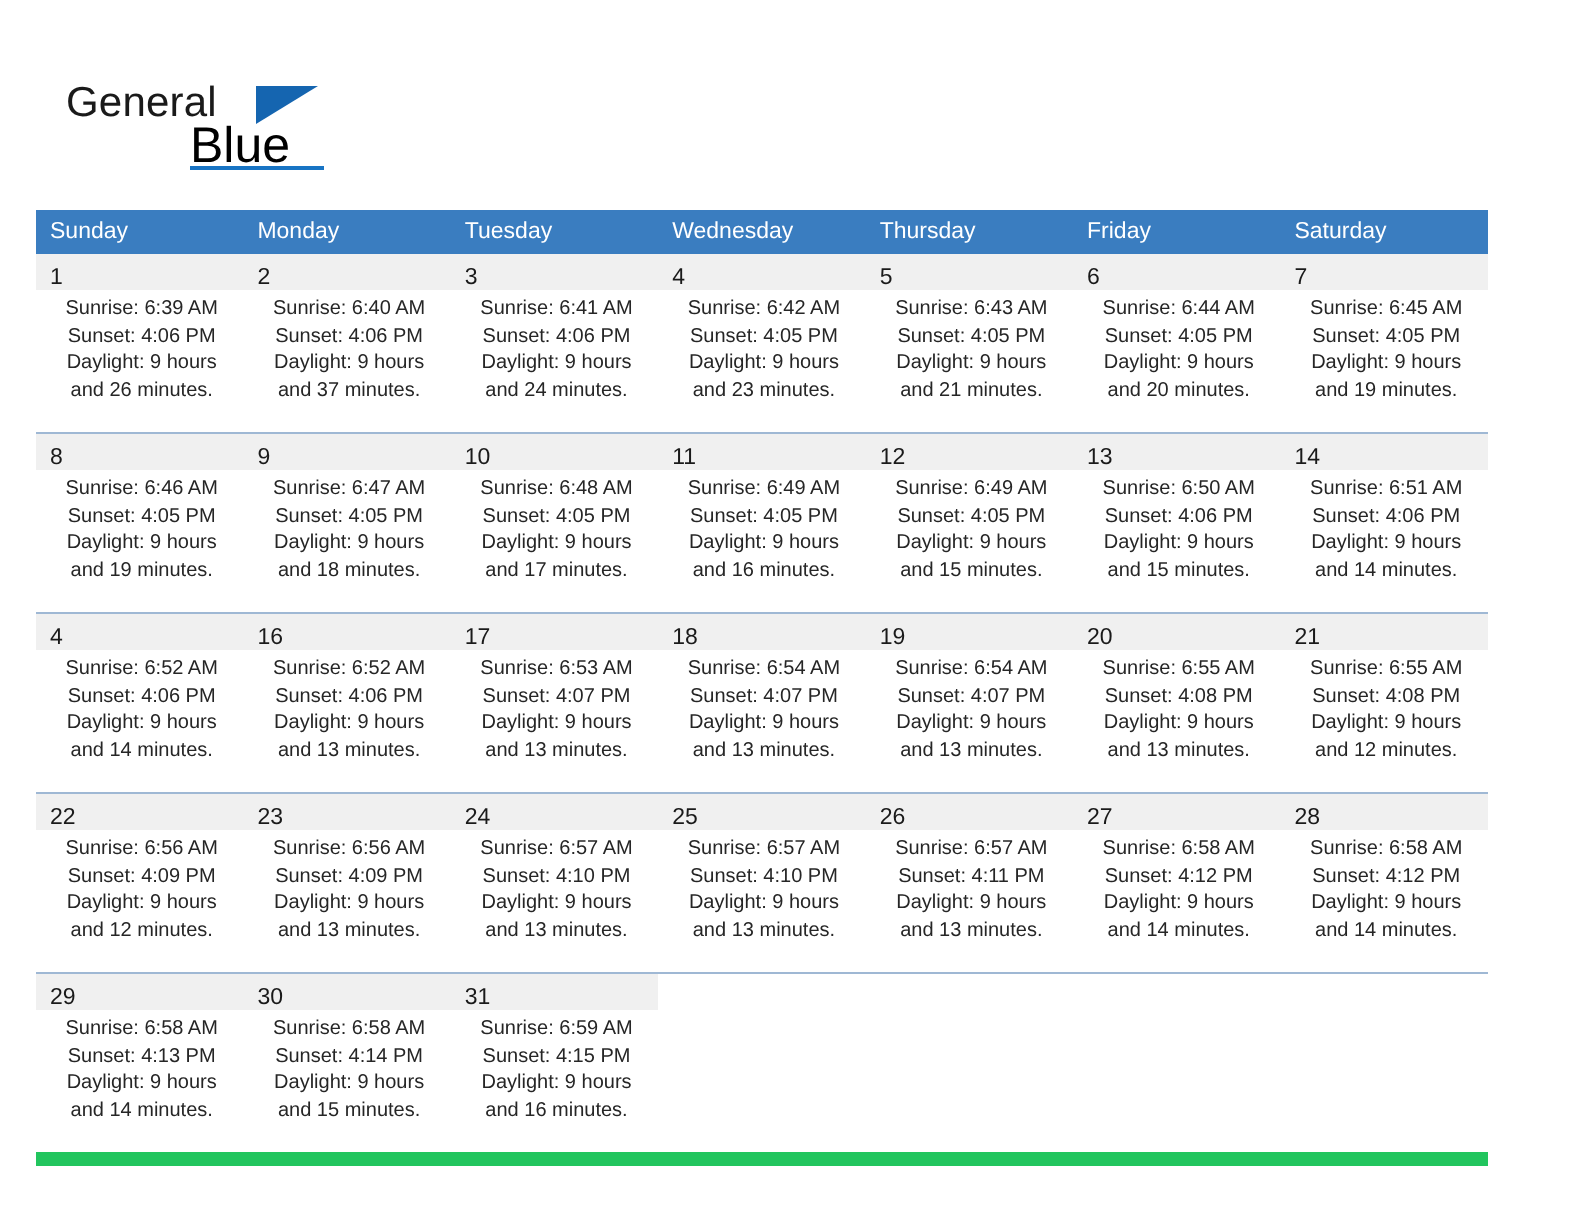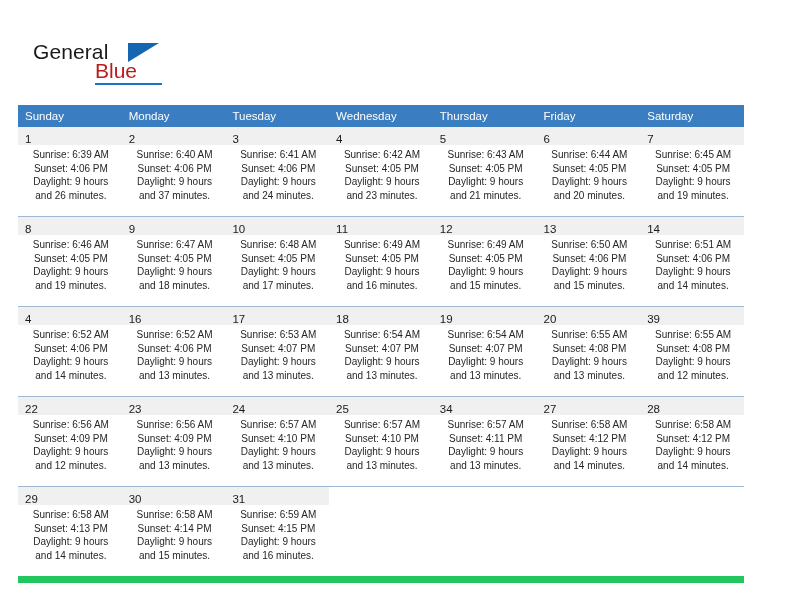--- a/index.html
+++ b/index.html
@@ -51,22 +51,22 @@
     top: 7px;
     width: 0;
     height: 0;
     border-left: 31px solid #1565b0;
     border-bottom: 19px solid transparent;
   }
   .brand-blue {
     position: absolute;
     left: 62px;
     top: 23px;
-    font-size: 21px;
-    color: #b91c1c;
+    font-size: 25px;
+    color: #000000;
     font-family: "Liberation Sans", sans-serif;
   }
   .brand-underline {
     position: absolute;
     left: 62px;
     top: 47px;
     width: 67px;
     height: 2px;
     background: #1874c4;
   }
@@ -402,21 +402,21 @@
               <div class="details">
                 <div>Sunrise: 6:55 AM</div>
                 <div>Sunset: 4:08 PM</div>
                 <div>Daylight: 9 hours</div>
                 <div>and 13 minutes.</div>
               </div>
             </div>
           </td>
         <td>
             <div class="cell filled">
-              <div class="daynum-band"><span class="daynum">39</span></div>
+              <div class="daynum-band"><span class="daynum">21</span></div>
               <div class="details">
                 <div>Sunrise: 6:55 AM</div>
                 <div>Sunset: 4:08 PM</div>
                 <div>Daylight: 9 hours</div>
                 <div>and 12 minutes.</div>
               </div>
             </div>
           </td>
       </tr>
 
@@ -460,21 +460,21 @@
               <div class="details">
                 <div>Sunrise: 6:57 AM</div>
                 <div>Sunset: 4:10 PM</div>
                 <div>Daylight: 9 hours</div>
                 <div>and 13 minutes.</div>
               </div>
             </div>
           </td>
         <td>
             <div class="cell filled">
-              <div class="daynum-band"><span class="daynum">34</span></div>
+              <div class="daynum-band"><span class="daynum">26</span></div>
               <div class="details">
                 <div>Sunrise: 6:57 AM</div>
                 <div>Sunset: 4:11 PM</div>
                 <div>Daylight: 9 hours</div>
                 <div>and 13 minutes.</div>
               </div>
             </div>
           </td>
         <td>
             <div class="cell filled">

